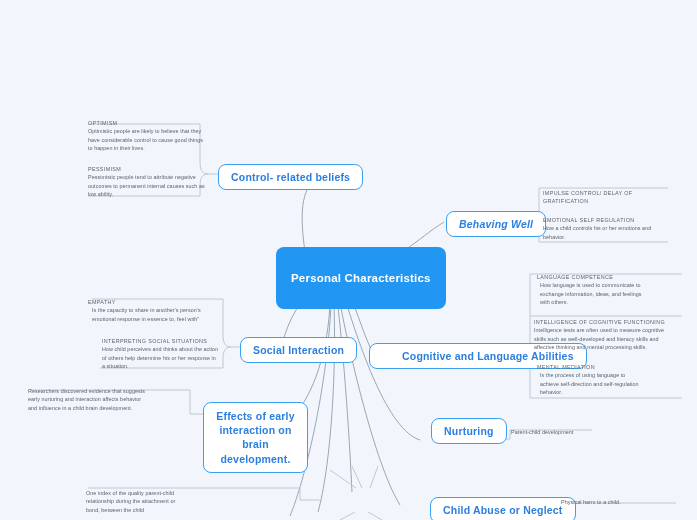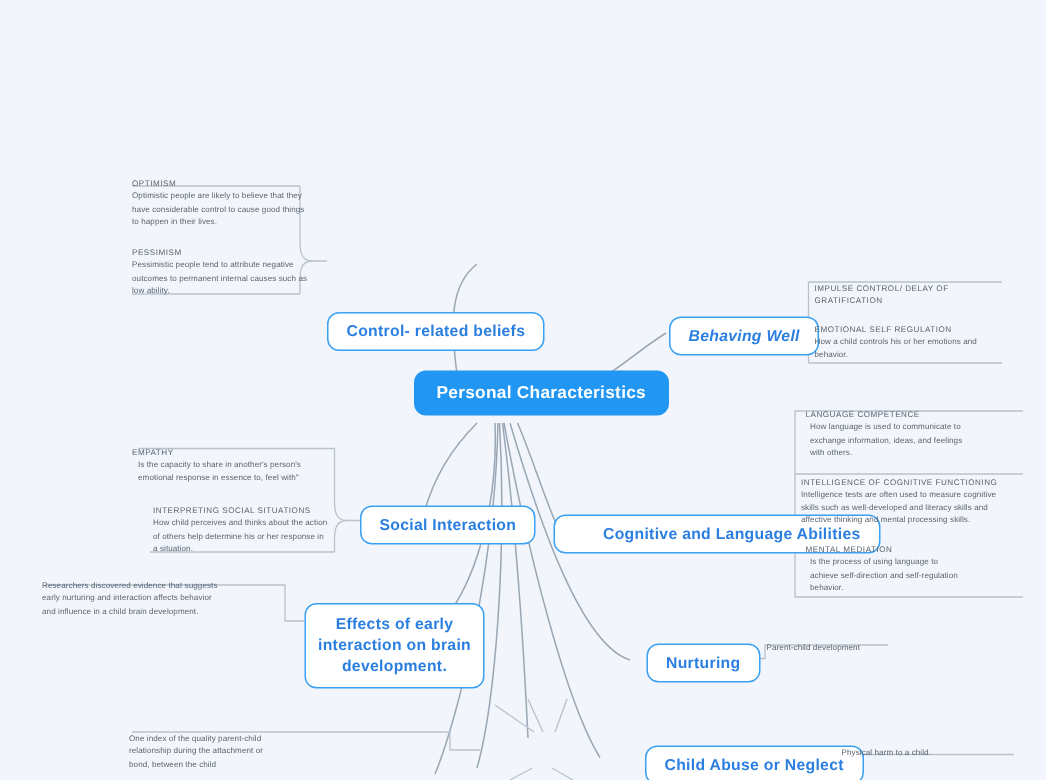--- a/index.html
+++ b/index.html
@@ -18,21 +18,21 @@
     box-sizing:border-box;
     border-radius:9px;
     white-space:nowrap;
     letter-spacing:.2px;
   }
   .node.root{
     background:#2196f3;
     color:#ffffff;
     font-weight:bold;
     font-size:11.5px;
-    padding:8px 14px;
+    padding:24px 14px;
     border-radius:7px;
     box-shadow:0 0 0 1px #2196f3;
   }
   .node.main{
     background:#ffffff;
     color:#2b7fe0;
     font-weight:bold;
     font-size:10.5px;
     padding:6px 12px;
     border:1.6px solid #3aa0f2;
@@ -109,31 +109,31 @@
       <path d="M362,488 L352,466"></path>
       <path d="M370,488 L378,466"></path>
       <path d="M356,488 L330,470"></path>
       <path d="M355,512 L340,520"></path>
       <path d="M368,512 L382,520"></path>
     </g>
   </svg>
 
   <div class="node root" style="left:277px;top:248px;">Personal Characteristics</div>
 
-  <div class="node main" style="left:218px;top:164px;margin-top:44px;">Control- related beliefs</div>
+  <div class="node main" style="left:218px;top:164px;">Control- related beliefs</div>
 
   <div class="node main" style="left:446px;top:211px;font-style:italic;">Behaving Well</div>
 
   <div class="node main" style="left:240px;top:337px;text-align:center;">Social Interaction</div>
 
   <div class="node main" style="left:369px;top:343px;padding-left:32px;">Cognitive and Language Abilities</div>
 
-  <div class="node main" style="left:203px;top:402px;width:120px;white-space:normal;line-height:1.35;text-align:center;padding:6px 8px;">Effects of early interaction on brain development.</div>
+  <div class="node main" style="left:203px;top:402px;width:105px;white-space:normal;line-height:1.35;text-align:center;padding:6px 8px;">Effects of early interaction on brain development.</div>
 
-  <div class="node main" style="left:431px;top:429px;text-align:right;">Nurturing</div>
+  <div class="node main" style="left:431px;top:418px;text-align:right;">Nurturing</div>
 
 
   <div class="node main" style="left:430px;top:497px;">Child Abuse or Neglect</div>
 
   <div class="leaf" style="left:88px;top:119px;width:118px;">
     <span class="ttl">OPTIMISM</span>
     <span class="dsc">Optimistic people are likely to believe that they have considerable control to cause good things to happen in their lives.</span>
   </div>
 
   <div class="leaf" style="left:88px;top:165px;width:118px;">

